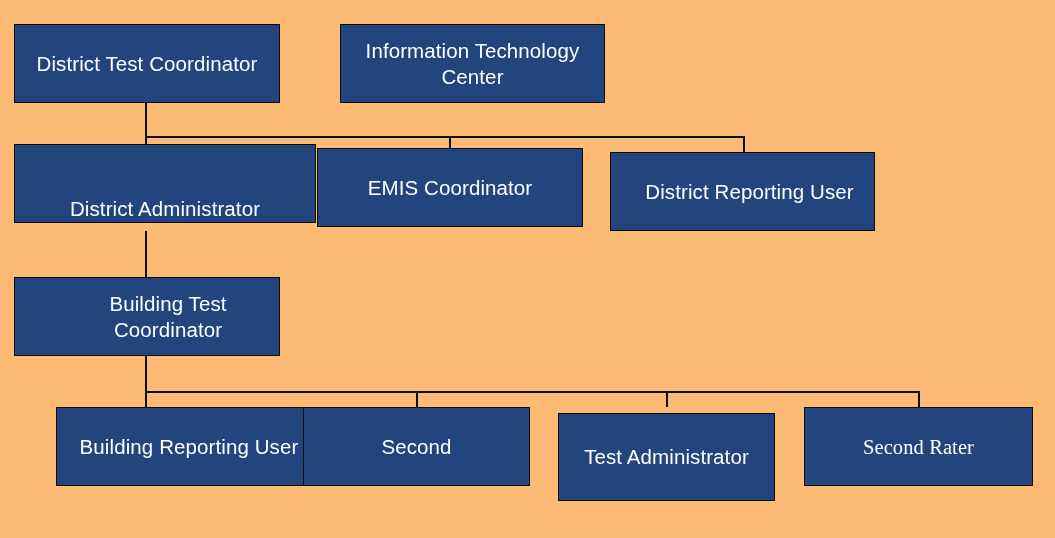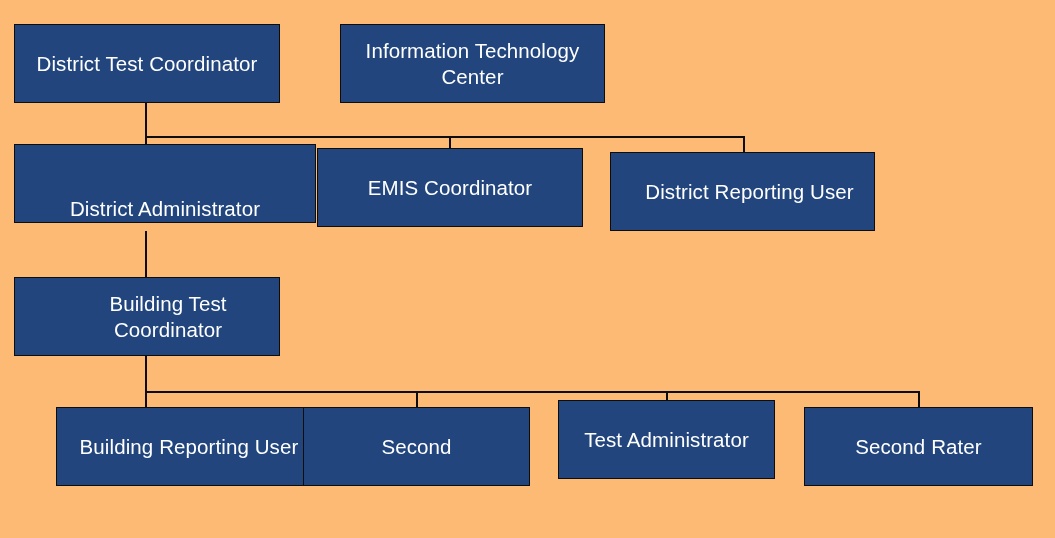--- a/index.html
+++ b/index.html
@@ -91,21 +91,21 @@
   </div>
 
   <div class="node" style="left:14px; top:407px; width:266px; height:79px;margin-left:42px;">
     <span class="node-label">Building Reporting User</span>
   </div>
 
   <div class="node" style="left:303px; top:407px; width:227px; height:79px;">
     <span class="node-label">Second</span>
   </div>
 
-  <div class="node" style="left:558px; top:400px; width:217px; height:79px;">
+  <div class="node" style="left:558px; top:413px; width:217px; height:88px;">
     <span class="node-label">Test Administrator</span>
   </div>
 
-  <div class="node" style="left:804px; top:407px; width:229px; height:79px;">
+  <div class="node" style="left:804px; top:407px; width:229px; height:79px;font-family:Liberation Serif, serif;">
     <span class="node-label">Second Rater</span>
   </div>
 
 </div>
 
 </body></html>

